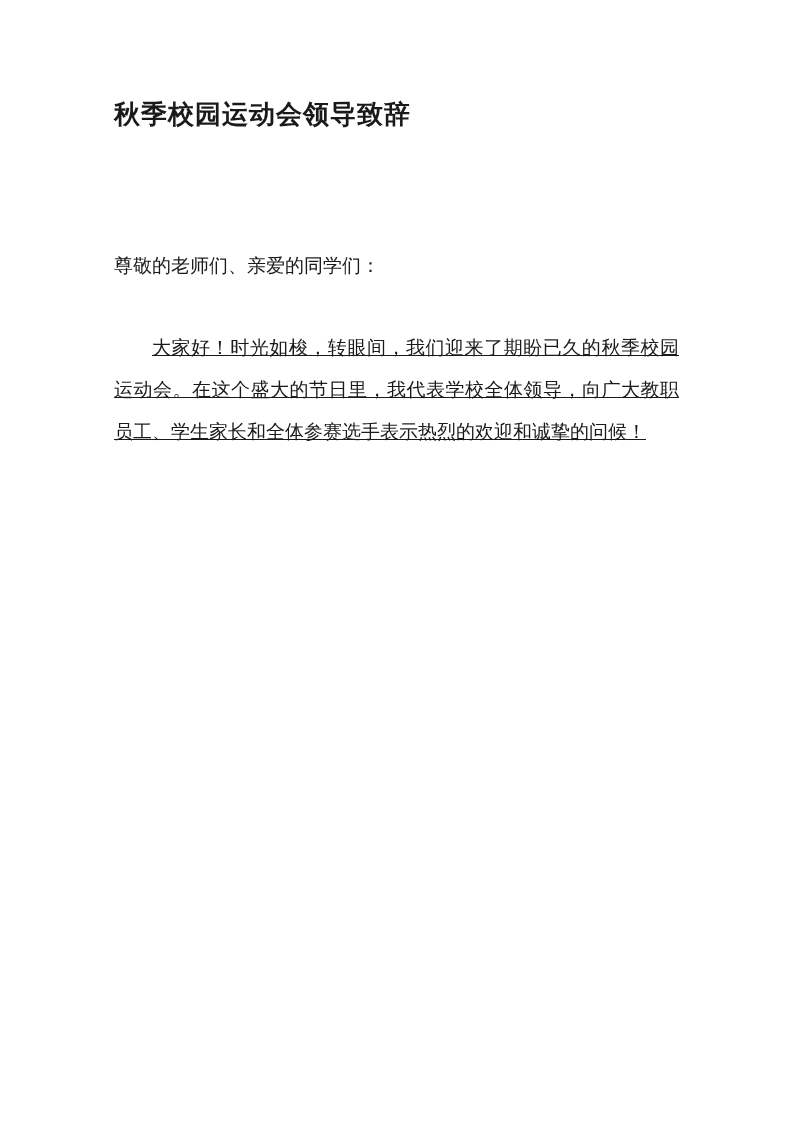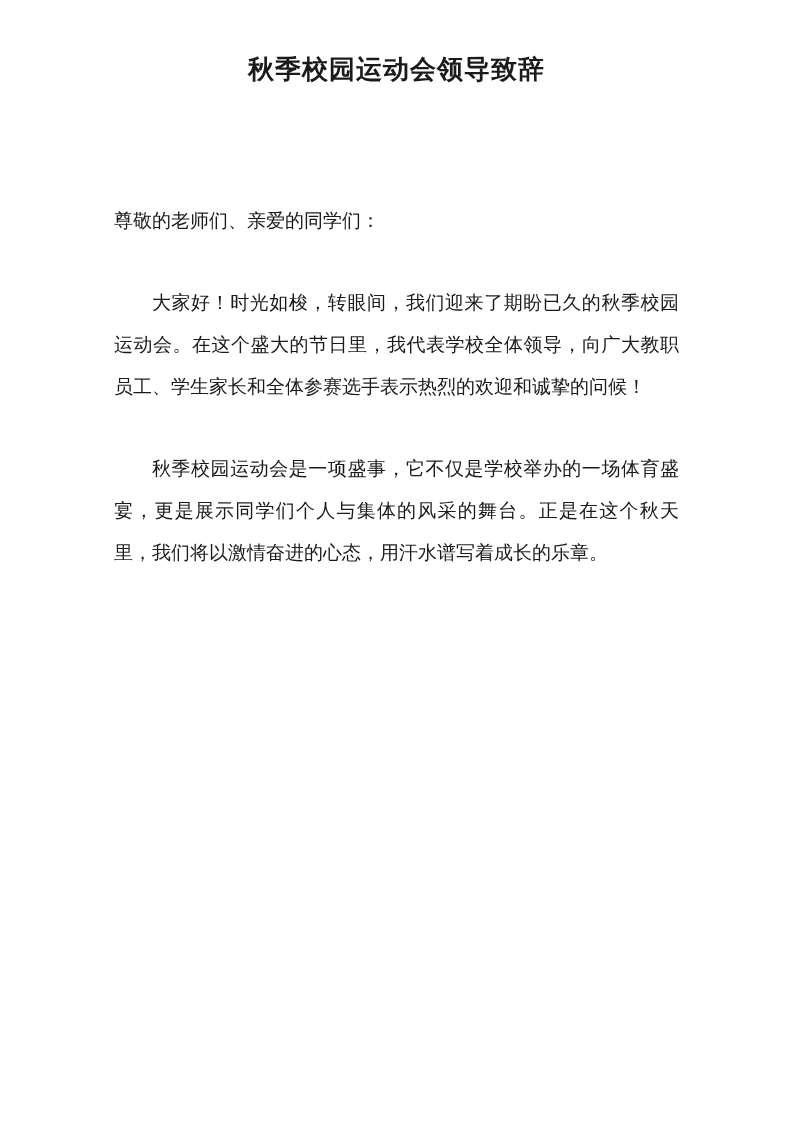--- a/index.html
+++ b/index.html
@@ -14,60 +14,59 @@
     background: #ffffff;
     overflow: hidden;
     font-family: "Liberation Serif", "DejaVu Serif", serif;
     color: #1a1a1a;
   }
   .content {
     margin: 0 114px;
     width: 565px;
   }
   .doc-title {
-    margin: 52px 0 0 0;
+    margin: 97px 0 0 0;
     font-size: 26px;
     line-height: 36px;
     font-weight: bold;
-    text-align: center;
     letter-spacing: 1px;
     color: #1a1a1a;
   }
   .doc-body {
     margin-top: 112px;
   }
   .para {
     margin: 0 0 40px 0;
     font-size: 19px;
     line-height: 42px;
     text-align: justify;
     text-justify: inter-character;
     word-break: break-all;
     overflow-wrap: break-word;
     color: #1a1a1a;
   }
   .para.indent {
     text-indent: 2em;
+    text-decoration: underline;
   }
   .para:last-child {
     margin-bottom: 0;
   }
 </style>
 </head>
 <body>
 
 <div class="page">
   <div class="content">
 
     <h1 class="doc-title">秋季校园运动会领导致辞</h1>
 
     <div class="doc-body">
 
       <p class="para">尊敬的老师们、亲爱的同学们：</p>
 
       <p class="para indent">大家好！时光如梭，转眼间，我们迎来了期盼已久的秋季校园运动会。在这个盛大的节日里，我代表学校全体领导，向广大教职员工、学生家长和全体参赛选手表示热烈的欢迎和诚挚的问候！</p>
 
-      <p class="para indent">秋季校园运动会是一项盛事，它不仅是学校举办的一场体育盛宴，更是展示同学们个人与集体的风采的舞台。正是在这个秋天里，我们将以激情奋进的心态，用汗水谱写着成长的乐章。</p>
 
 
     </div>
   </div>
 </div>
 
 </body></html>

